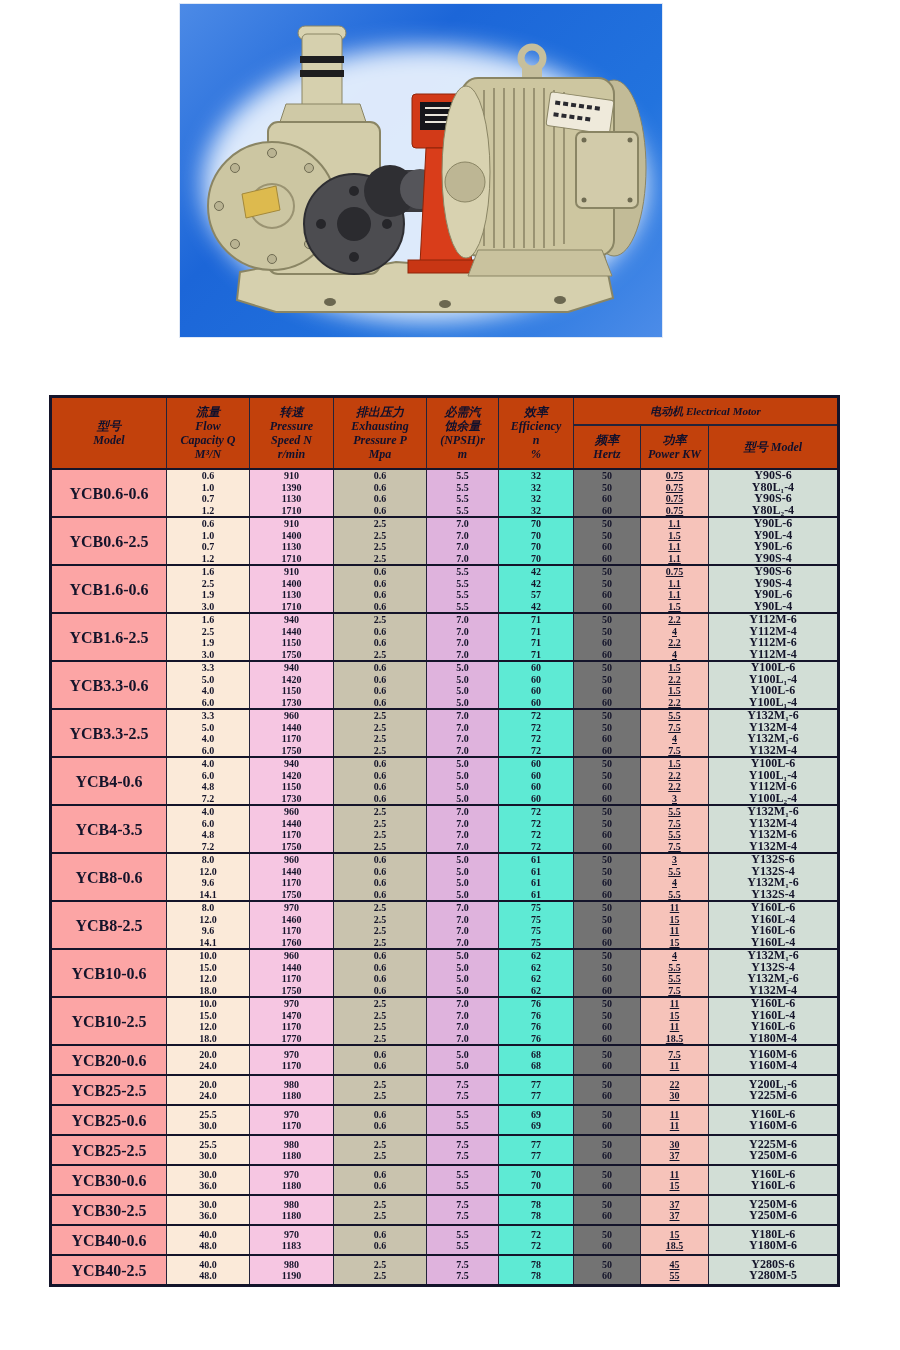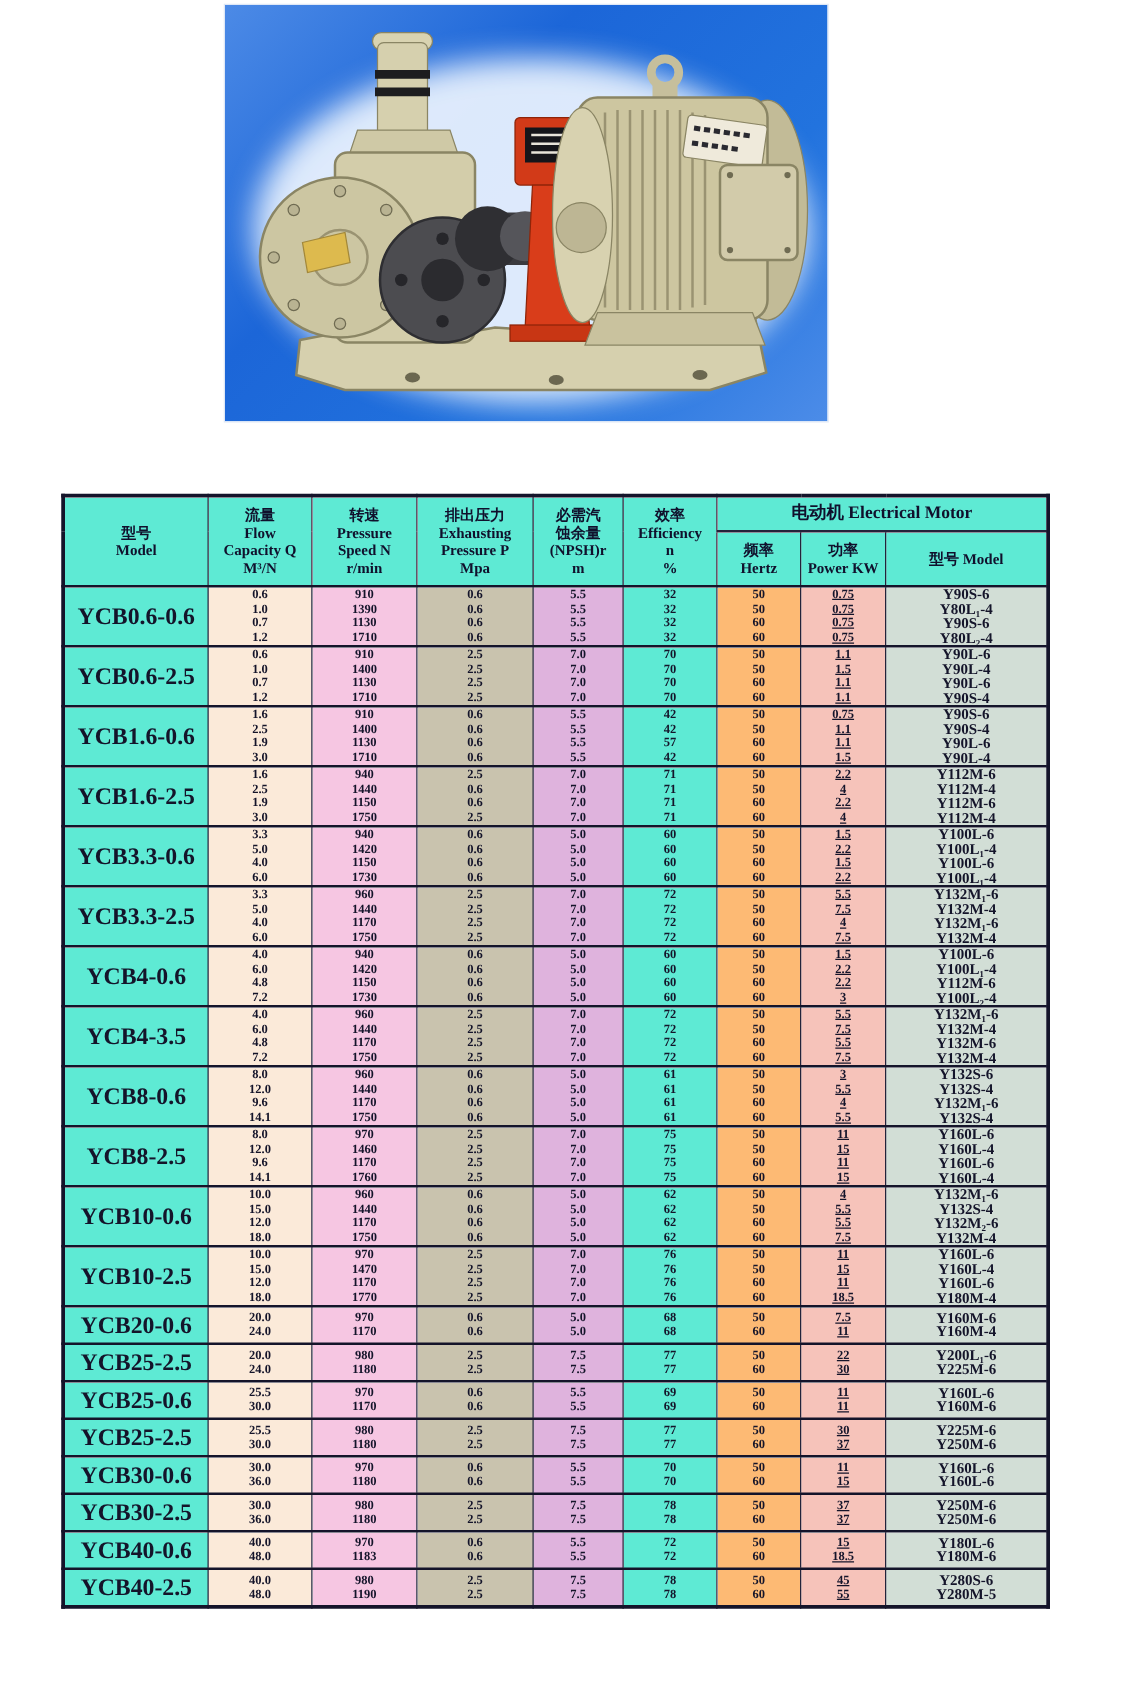--- a/index.html
+++ b/index.html
@@ -16,35 +16,35 @@
   .photo svg{display:block;width:100%;height:100%;}
   
   table.spec{
     position:absolute;left:49px;top:395px;border-collapse:collapse;table-layout:fixed;
     border:3px solid #14142a;
   }
   table.spec th,table.spec td{
     border:1px solid #23233a;text-align:center;vertical-align:middle;
     white-space:pre-line;padding:0;overflow:hidden;
   }
-  thead th{background:#5eead4;font-weight:bold;font-size:12px;line-height:14px;color:#10102c;}
-  thead th.grp{font-size:14px;height:26px;border-bottom-width:2px;}
+  thead th{background:#c2410c;font-weight:bold;font-size:12px;line-height:14px;color:#10102c;font-style:italic;}
+  thead th.grp{font-size:11px;height:26px;border-bottom-width:2px;}
   thead tr.sub th{height:42px;}
   thead th{border-bottom:2px solid #14142a;}
   tbody tr{border-top:2px solid #14142a;}
   tbody td{font-weight:bold;font-size:10px;line-height:11.5px;}
   tbody tr.r4 td{height:46px;}
   tbody tr.r2 td{height:28px;}
-  td.c-model{font-size:19px;line-height:15px;background:#5eead4;}
+  td.c-model{font-size:16px;line-height:15px;background:#fca5a5;}
   td.c-flow{background:#fbead9;}
   td.c-speed{background:#f6c6e2;margin-top:17px;}
   td.c-pressure{background:#c9c3ae;}
   td.c-npsh{background:#dfb3dd;}
   td.c-efficiency{background:#5eead4;}
-  td.c-hertz{background:#fdba74;}
+  td.c-hertz{background:#737373;}
   td.c-power{background:#f6c3ba;text-decoration:underline;}
   td.c-motor{background:#d2ded6;font-size:12px;}
 </style>
 </head>
 <body>
 
 <div class="photo">
   <svg viewBox="0 0 482 333">
     <defs>
       <filter id="gl" x="-30%" y="-30%" width="160%" height="160%">

